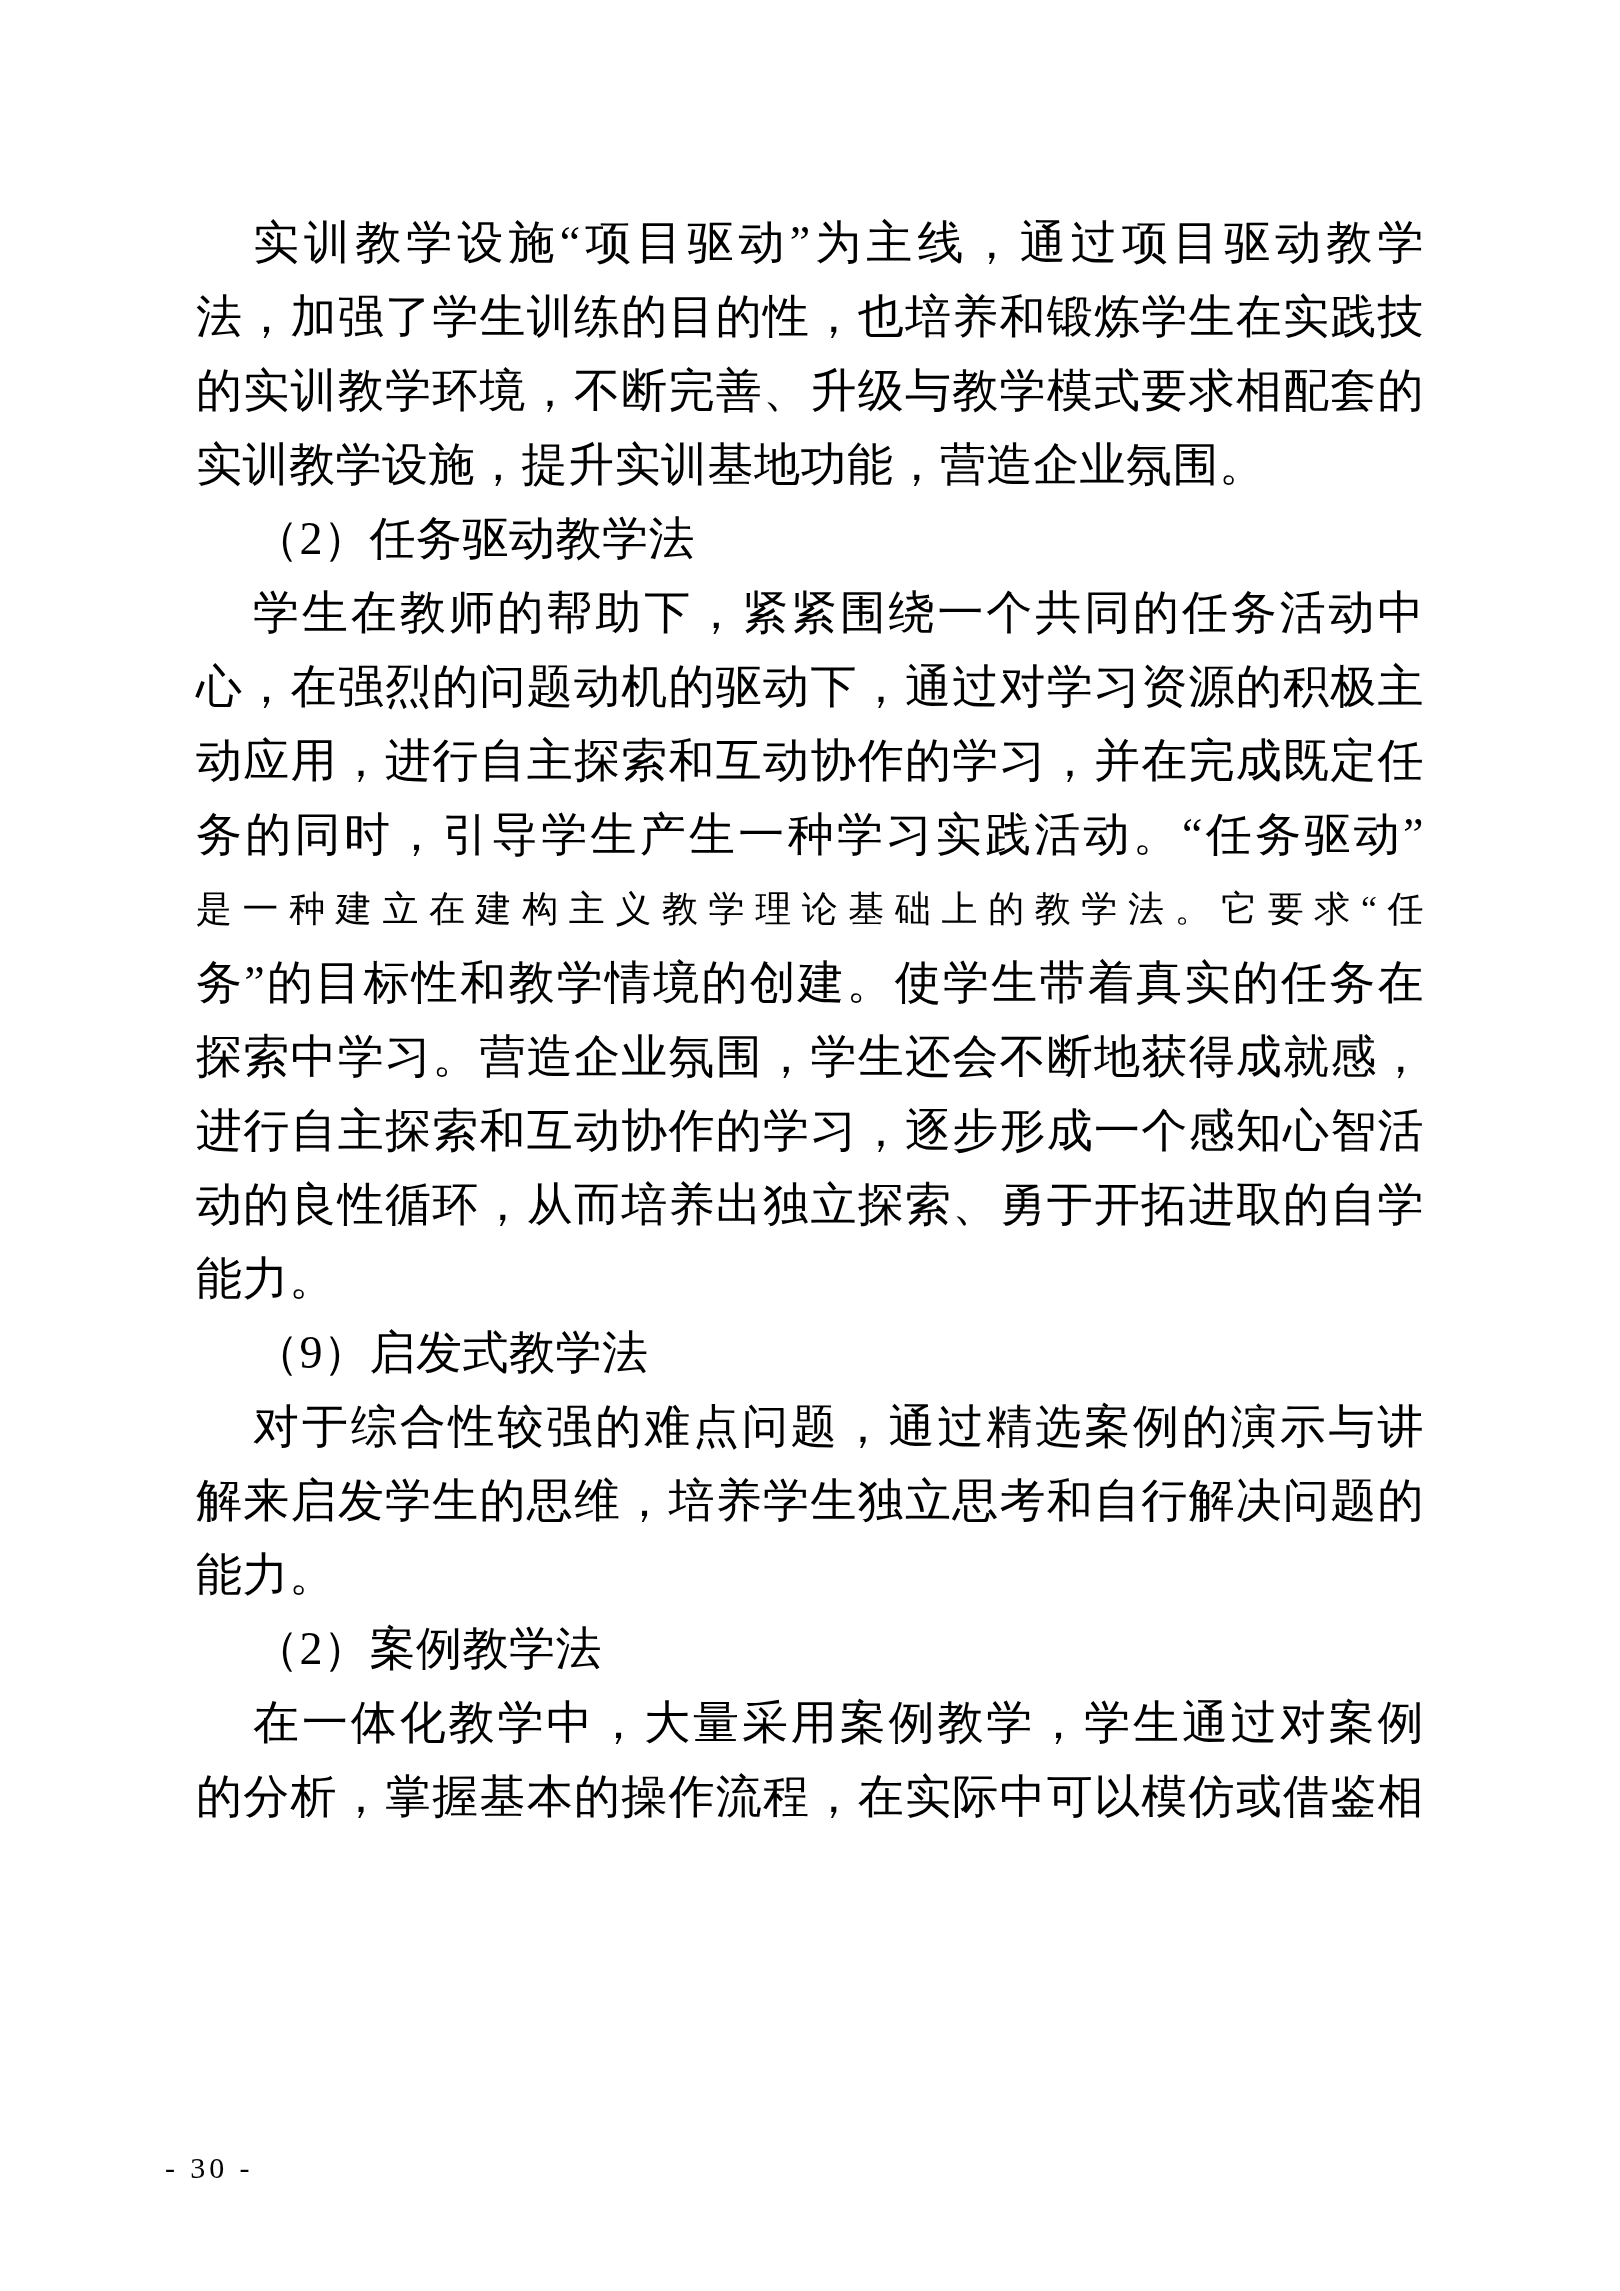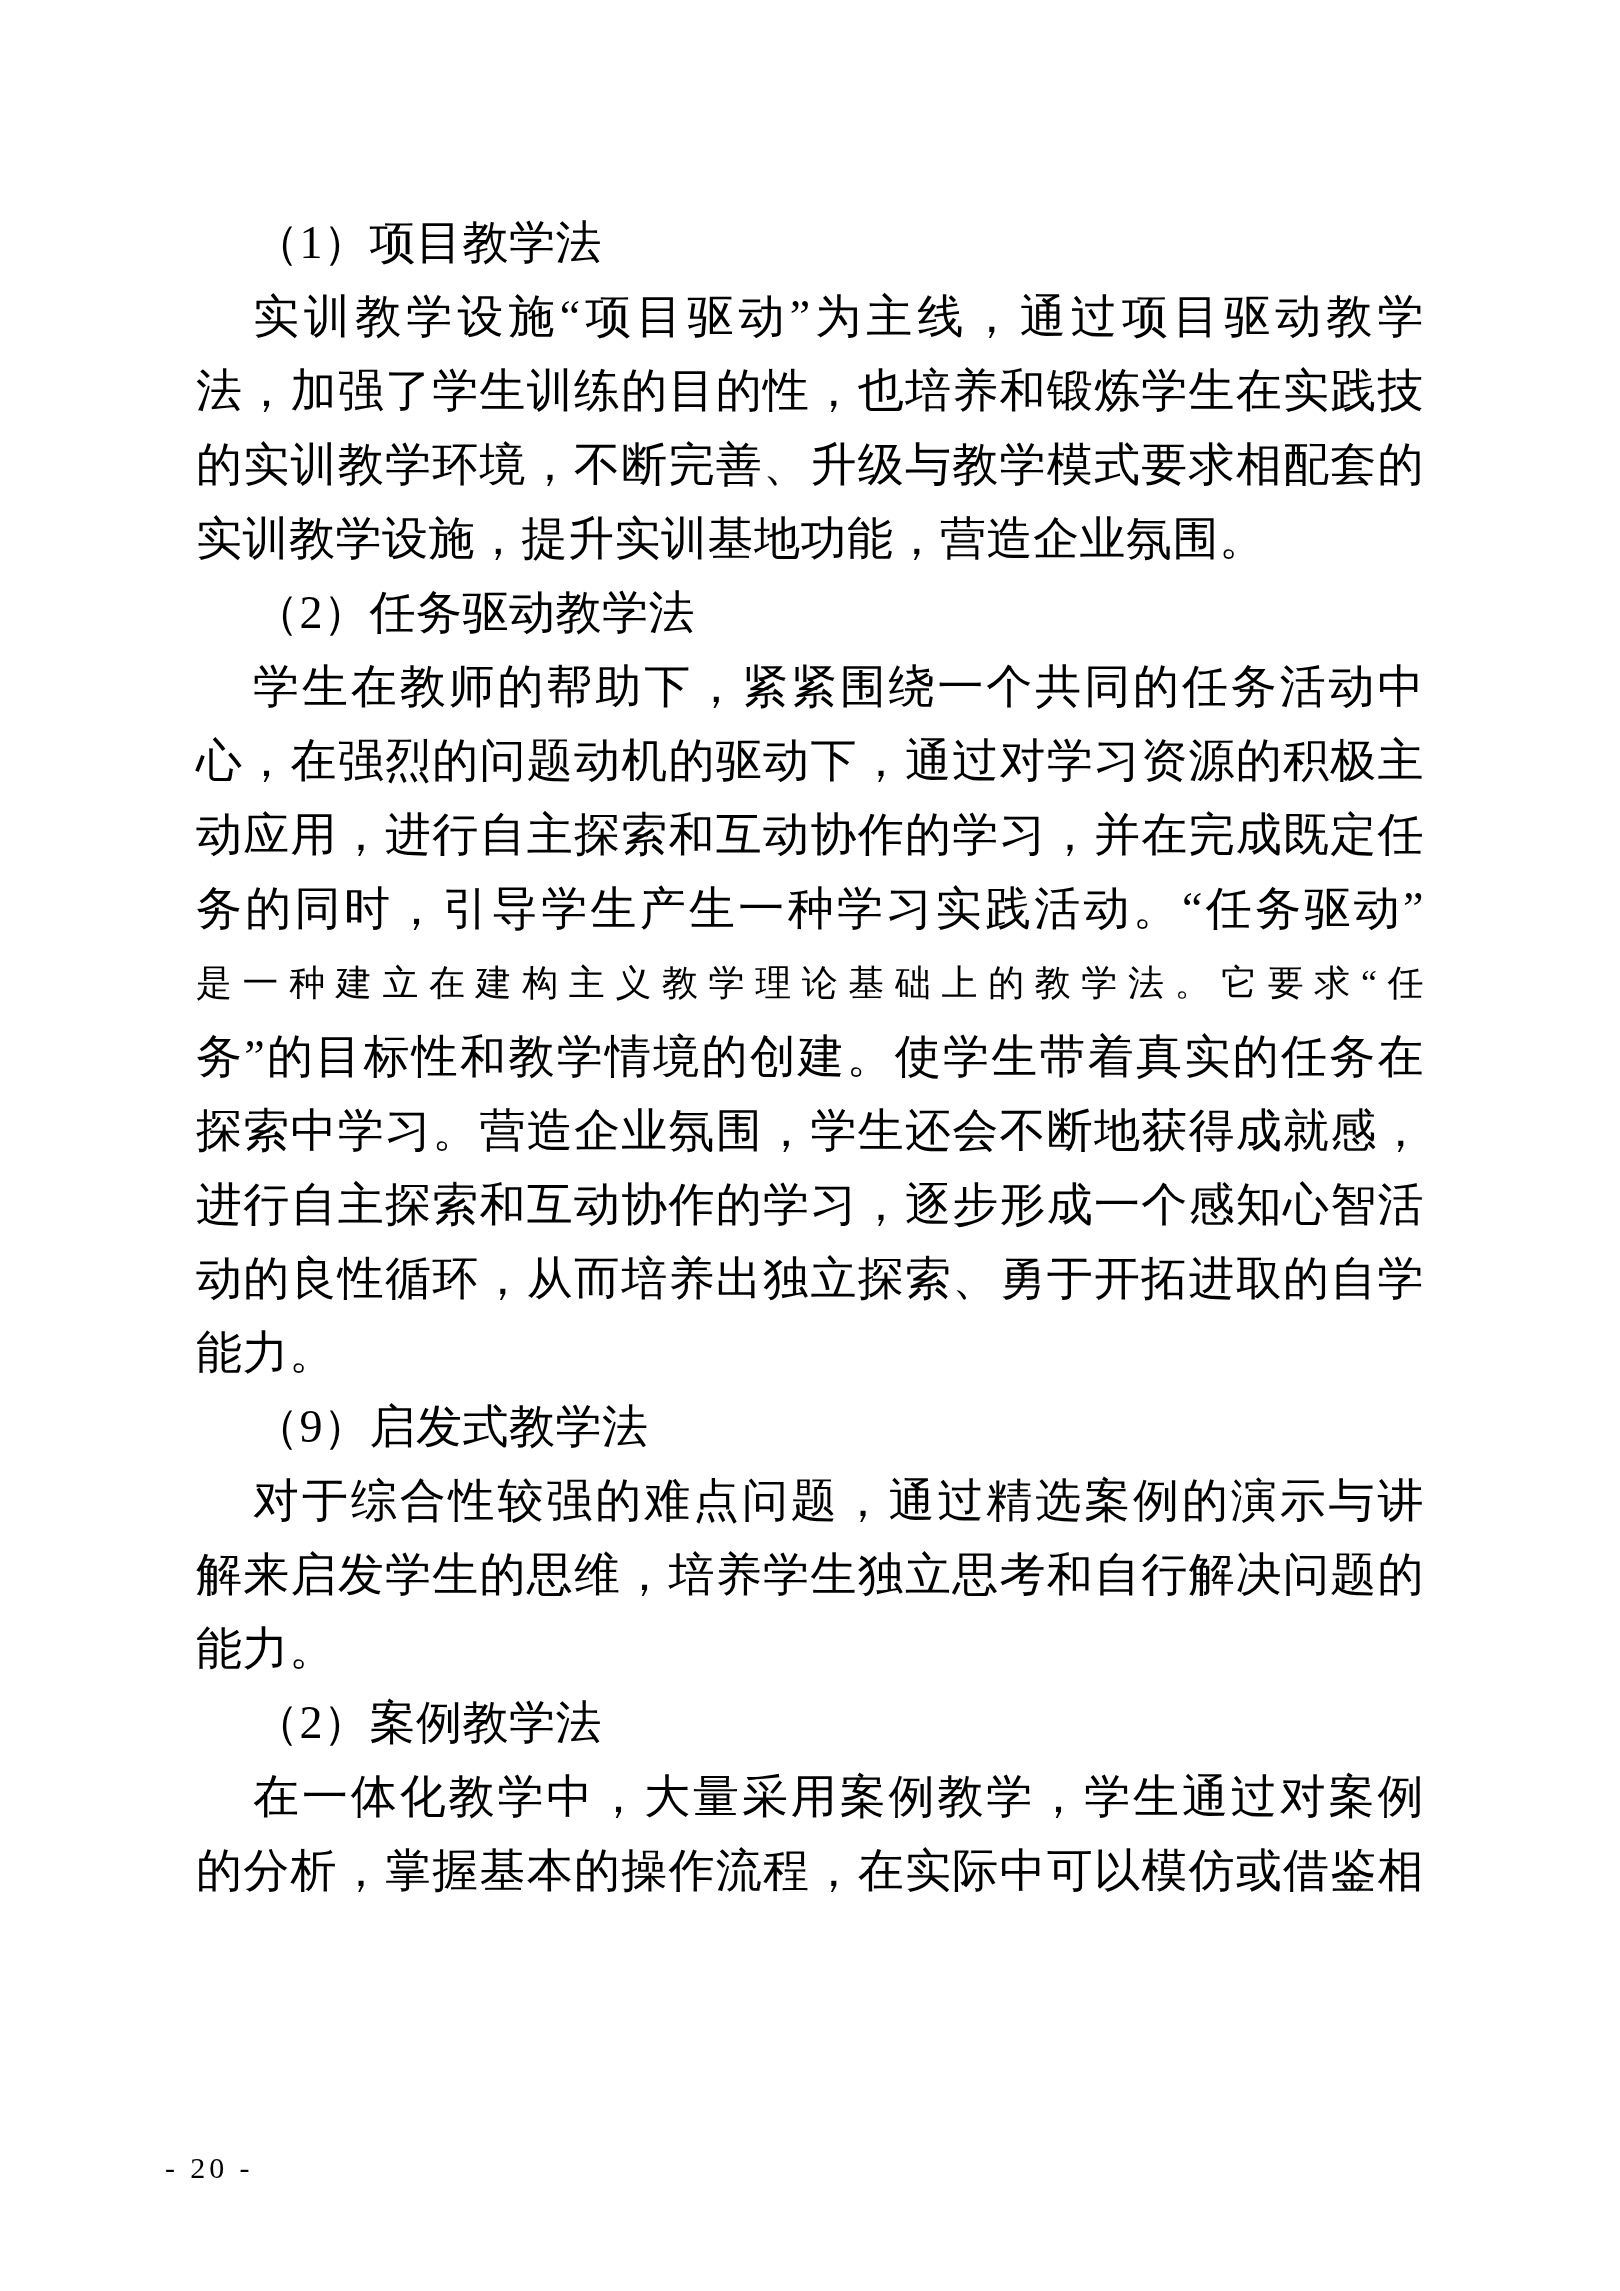--- a/index.html
+++ b/index.html
@@ -50,21 +50,20 @@
     line-height: 39px;
     letter-spacing: 3.9px;
     color: #000000;
   }
 </style>
 </head>
 <body>
 
 <div class="page">
   <div class="text-body" id="document-body">
-      <div class="line indent">（1）项目教学法</div>
       <div class="line fill indent">实训教学设施“项目驱动”为主线，通过项目驱动教学</div>
       <div class="line fill">法，加强了学生训练的目的性，也培养和锻炼学生在实践技</div>
       <div class="line fill">的实训教学环境，不断完善、升级与教学模式要求相配套的</div>
       <div class="line">实训教学设施，提升实训基地功能，营造企业氛围。</div>
       <div class="line indent">（2）任务驱动教学法</div>
       <div class="line fill indent">学生在教师的帮助下，紧紧围绕一个共同的任务活动中</div>
       <div class="line fill">心，在强烈的问题动机的驱动下，通过对学习资源的积极主</div>
       <div class="line fill">动应用，进行自主探索和互动协作的学习，并在完成既定任</div>
       <div class="line fill">务的同时，引导学生产生一种学习实践活动。“任务驱动”</div>
       <div class="line fill tight">是一种建立在建构主义教学理论基础上的教学法。它要求“任</div>
@@ -74,15 +73,15 @@
       <div class="line fill">动的良性循环，从而培养出独立探索、勇于开拓进取的自学</div>
       <div class="line">能力。</div>
       <div class="line indent">（9）启发式教学法</div>
       <div class="line fill indent">对于综合性较强的难点问题，通过精选案例的演示与讲</div>
       <div class="line fill">解来启发学生的思维，培养学生独立思考和自行解决问题的</div>
       <div class="line">能力。</div>
       <div class="line indent">（2）案例教学法</div>
       <div class="line fill indent">在一体化教学中，大量采用案例教学，学生通过对案例</div>
       <div class="line fill">的分析，掌握基本的操作流程，在实际中可以模仿或借鉴相</div>
     </div>
-  <div class="footer">- 20 -</div>
+  <div class="footer">- 30 -</div>
 </div>
 
 
 </body></html>

